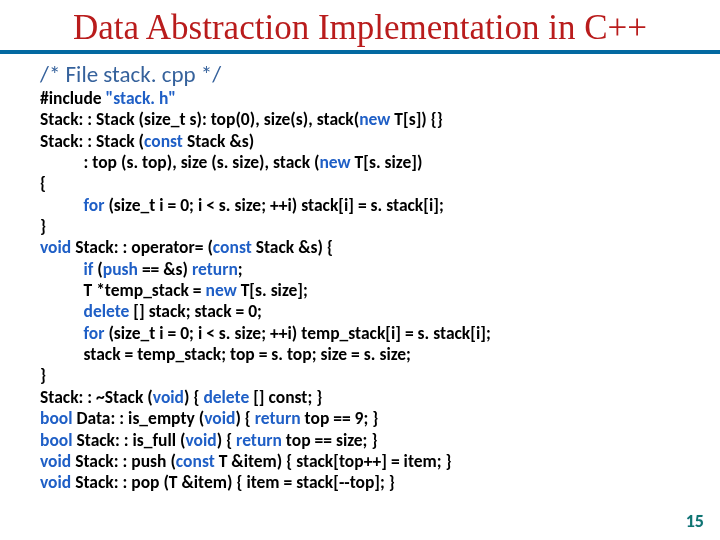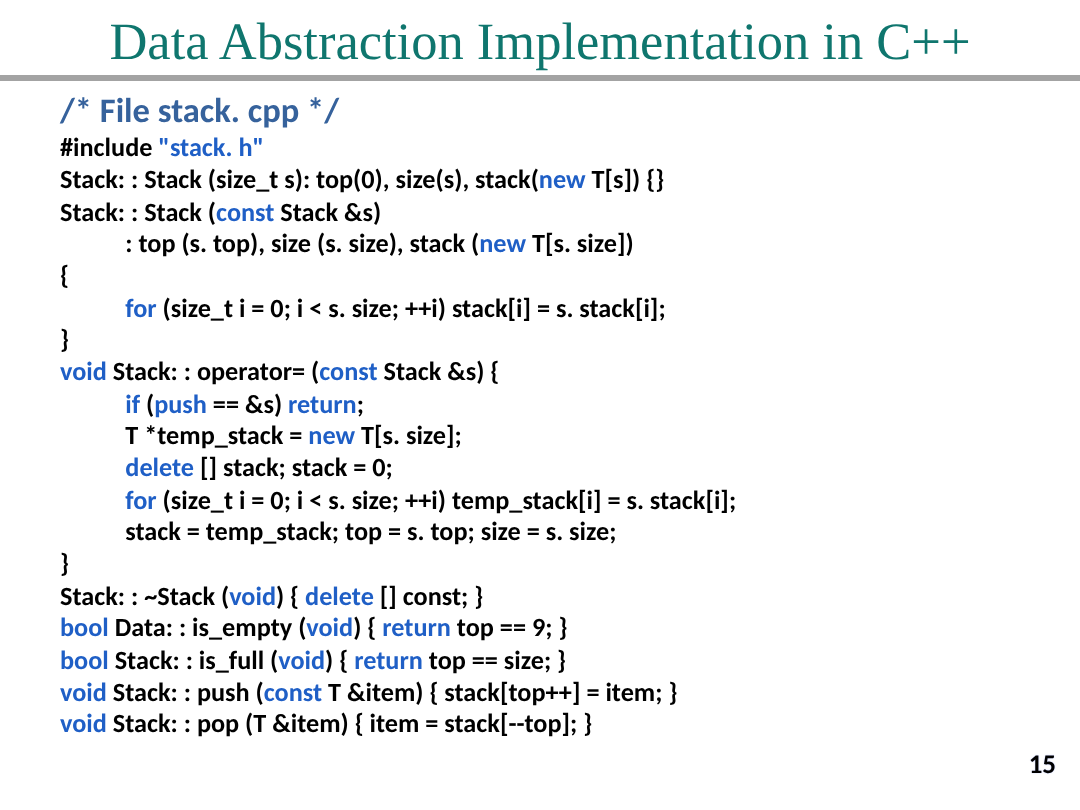--- a/index.html
+++ b/index.html
@@ -9,50 +9,50 @@
     height: 540px;
     background: #fff;
     font-family: Calibri, "Segoe UI", sans-serif;
     position: relative;
     overflow: hidden;
   }
   .title {
     font-family: "Comic Sans MS", "Bradley Hand", cursive;
     font-size: 35px;
     text-align: center;
-    color: #0f766e;
+    color: #b91c1c;
     padding: 8px 0 2px 0;
-    border-bottom: 4px solid #a3a3a3;
+    border-bottom: 4px solid #0369a1;
     margin: 0;
     font-weight: 400;
   }
   .content {
     padding: 2px 40px 0 40px;
   }
   .file-heading {
     color: #36629c;
     font-size: 23px;
     margin: 4px 0 0 0;
     font-family: Calibri, sans-serif;
-    font-weight: 700;
+    font-weight: 400;
   }
   .code {
     font-family: Calibri, sans-serif;
     font-size: 17.5px;
     line-height: 1.22;
     white-space: pre;
     font-weight: 700;
     color: #000;
   }
   .kw { color: #1f5fc6; }
   .page-num {
     position: absolute;
     right: 16px;
-    bottom: 20px;
-    color: #000000;
+    bottom: 8px;
+    color: #0f766e;
     font-size: 18px;
     font-family: Calibri, sans-serif;
     font-weight: 700;
     text-shadow: 0 0 1px #b8c4ff;
   }
 </style>
 </head>
 <body>
 
 <div class="title">Data Abstraction Implementation in C++</div>

